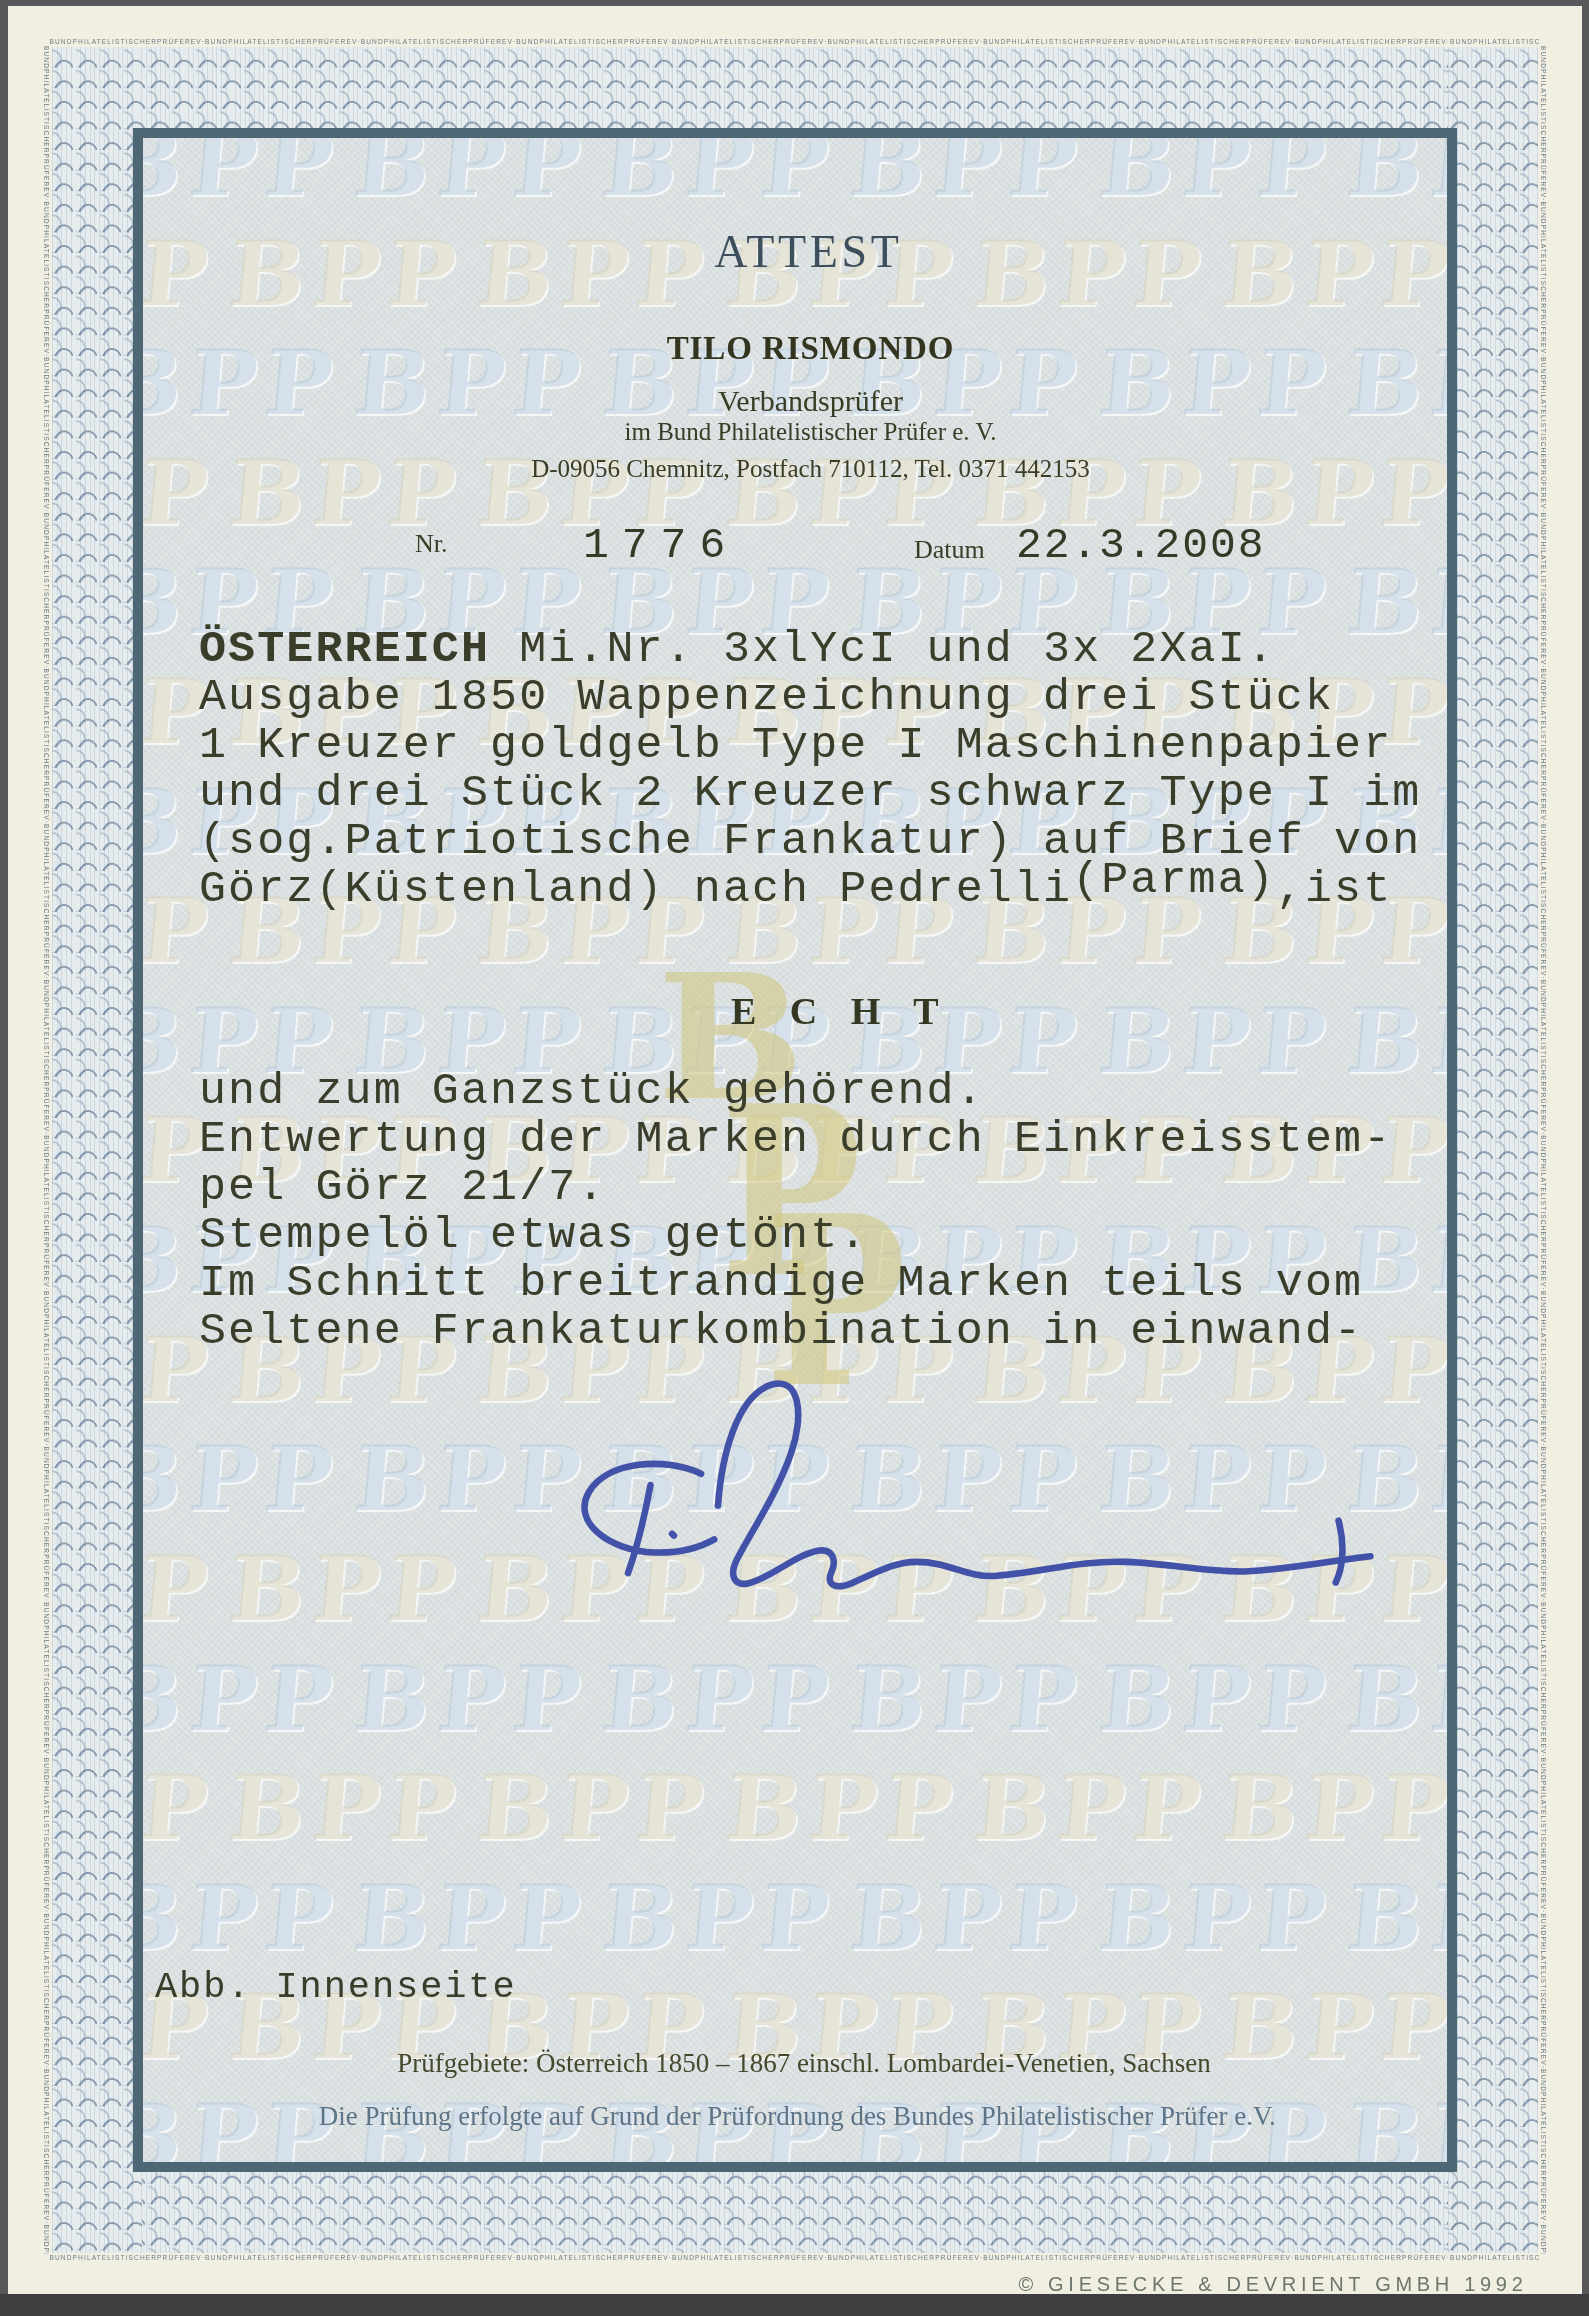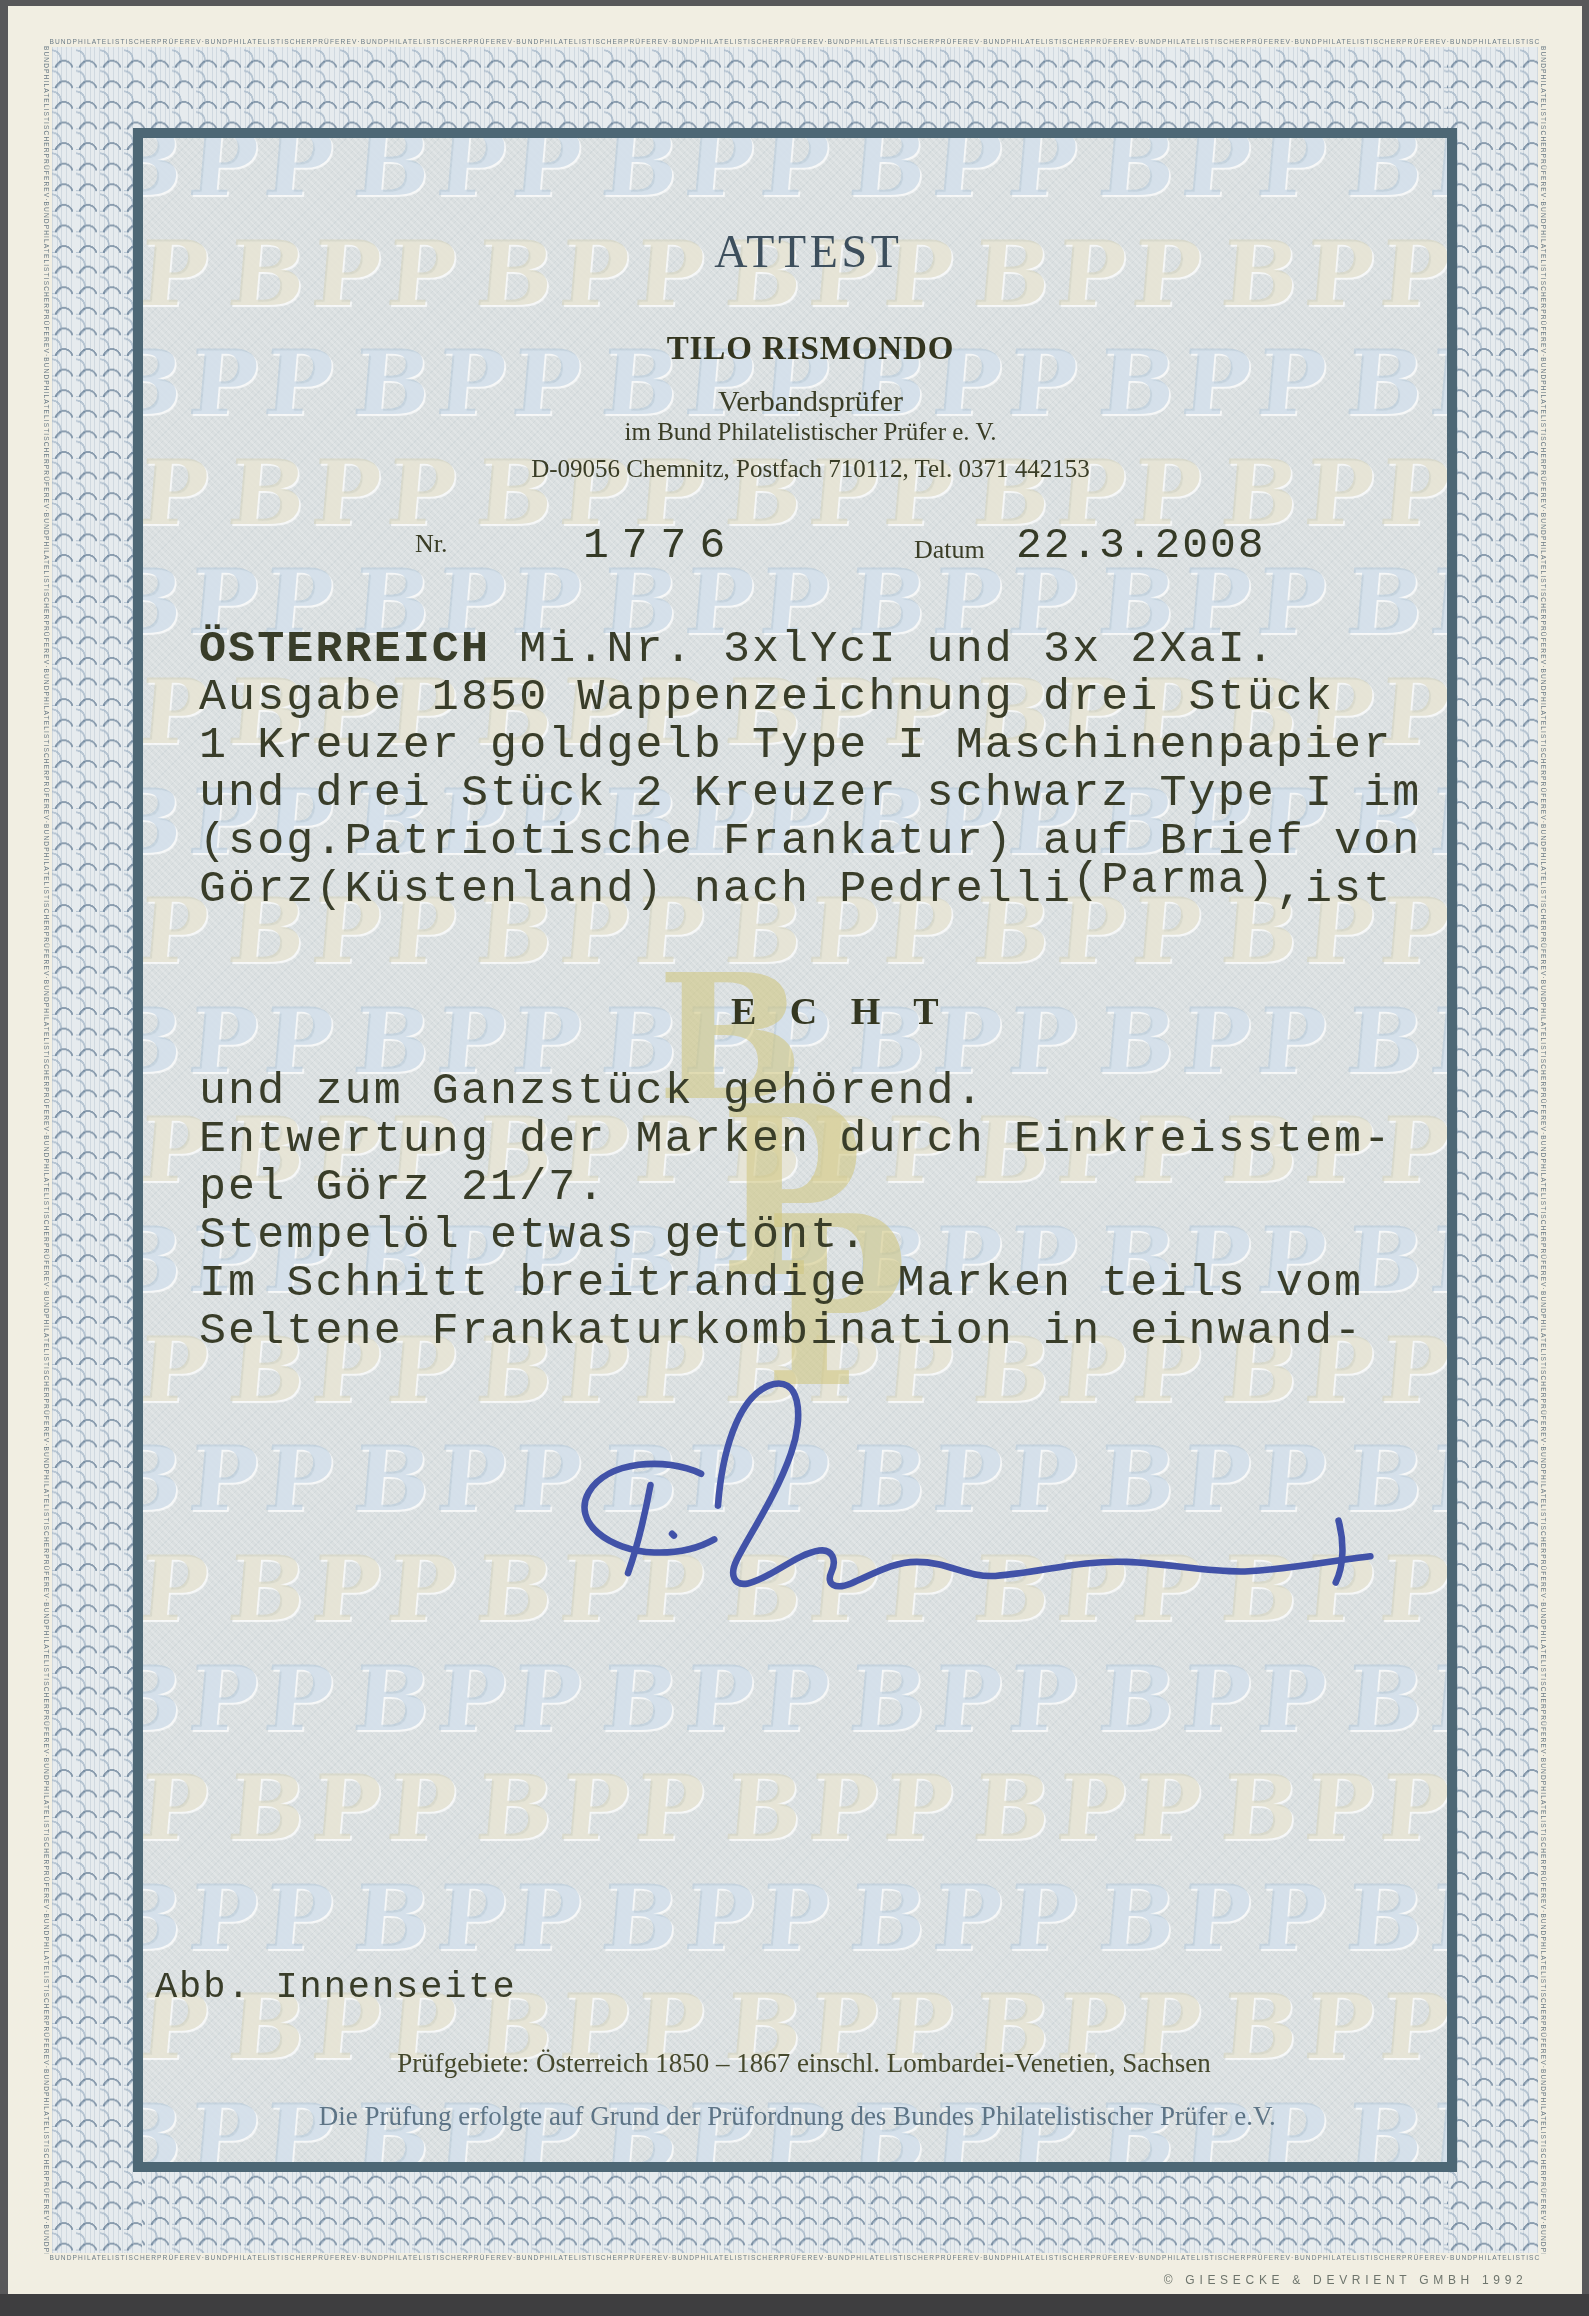--- a/index.html
+++ b/index.html
@@ -78,21 +78,21 @@
 
   .signature-svg{position:absolute;left:553px;top:1363px;}
 
   .abb{position:absolute;left:155px;top:1966px;font-family:"Liberation Mono",monospace;
        font-size:37px;letter-spacing:1.9px;color:#393d29;}
   .gebiete{position:absolute;left:0;right:0;top:2048px;text-align:center;font-size:27px;
            color:#45482c;padding-left:19px;}
   .ordnung{position:absolute;left:0;right:0;top:2101px;text-align:center;font-size:27px;
            color:#5d7486;padding-left:5.6px;}
   .copyright{position:absolute;right:54px;top:2267px;font-family:"Liberation Sans",sans-serif;
-             font-size:12px;letter-spacing:4.7px;color:#6e756d;}
+             font-size:20px;letter-spacing:4.7px;color:#6e756d;}
 </style>
 </head>
 <body>
 
 <div class="page">
   <div class="paper">
 
     <div class="micro micro-top">BUNDPHILATELISTISCHERPRÜFEREV·BUNDPHILATELISTISCHERPRÜFEREV·BUNDPHILATELISTISCHERPRÜFEREV·BUNDPHILATELISTISCHERPRÜFEREV·BUNDPHILATELISTISCHERPRÜFEREV·BUNDPHILATELISTISCHERPRÜFEREV·BUNDPHILATELISTISCHERPRÜFEREV·BUNDPHILATELISTISCHERPRÜFEREV·BUNDPHILATELISTISCHERPRÜFEREV·BUNDPHILATELISTISCHERPRÜFEREV·BUNDPHILATELISTISCHERPRÜFEREV·BUNDPHILATELISTISCHERPRÜFEREV·BUNDPHILATELISTISCHERPRÜFEREV·BUNDPHILATELISTISCHERPRÜFEREV·BUNDPHILATELISTISCHERPRÜFEREV·BUNDPHILATELISTISCHERPRÜFEREV·BUNDPHILATELISTISCHERPRÜFEREV·BUNDPHILATELISTISCHERPRÜFEREV·BUNDPHILATELISTISCHERPRÜFEREV·BUNDPHILATELISTISCHERPRÜFEREV·BUNDPHILATELISTISCHERPRÜFEREV·BUNDPHILATELISTISCHERPRÜFEREV·BUNDPHILATELISTISCHERPRÜFEREV·BUNDPHILATELISTISCHERPRÜFEREV·BUNDPHILATELISTISCHERPRÜFEREV·BUNDPHILATELISTISCHERPRÜFEREV·BUNDPHILATELISTISCHERPRÜFEREV·BUNDPHILATELISTISCHERPRÜFEREV·BUNDPHILATELISTISCHERPRÜFEREV·BUNDPHILATELISTISCHERPRÜFEREV·</div>
     <div class="micro micro-bottom">BUNDPHILATELISTISCHERPRÜFEREV·BUNDPHILATELISTISCHERPRÜFEREV·BUNDPHILATELISTISCHERPRÜFEREV·BUNDPHILATELISTISCHERPRÜFEREV·BUNDPHILATELISTISCHERPRÜFEREV·BUNDPHILATELISTISCHERPRÜFEREV·BUNDPHILATELISTISCHERPRÜFEREV·BUNDPHILATELISTISCHERPRÜFEREV·BUNDPHILATELISTISCHERPRÜFEREV·BUNDPHILATELISTISCHERPRÜFEREV·BUNDPHILATELISTISCHERPRÜFEREV·BUNDPHILATELISTISCHERPRÜFEREV·BUNDPHILATELISTISCHERPRÜFEREV·BUNDPHILATELISTISCHERPRÜFEREV·BUNDPHILATELISTISCHERPRÜFEREV·BUNDPHILATELISTISCHERPRÜFEREV·BUNDPHILATELISTISCHERPRÜFEREV·BUNDPHILATELISTISCHERPRÜFEREV·BUNDPHILATELISTISCHERPRÜFEREV·BUNDPHILATELISTISCHERPRÜFEREV·BUNDPHILATELISTISCHERPRÜFEREV·BUNDPHILATELISTISCHERPRÜFEREV·BUNDPHILATELISTISCHERPRÜFEREV·BUNDPHILATELISTISCHERPRÜFEREV·BUNDPHILATELISTISCHERPRÜFEREV·BUNDPHILATELISTISCHERPRÜFEREV·BUNDPHILATELISTISCHERPRÜFEREV·BUNDPHILATELISTISCHERPRÜFEREV·BUNDPHILATELISTISCHERPRÜFEREV·BUNDPHILATELISTISCHERPRÜFEREV·</div>
     <div class="micro micro-left">BUNDPHILATELISTISCHERPRÜFEREV·BUNDPHILATELISTISCHERPRÜFEREV·BUNDPHILATELISTISCHERPRÜFEREV·BUNDPHILATELISTISCHERPRÜFEREV·BUNDPHILATELISTISCHERPRÜFEREV·BUNDPHILATELISTISCHERPRÜFEREV·BUNDPHILATELISTISCHERPRÜFEREV·BUNDPHILATELISTISCHERPRÜFEREV·BUNDPHILATELISTISCHERPRÜFEREV·BUNDPHILATELISTISCHERPRÜFEREV·BUNDPHILATELISTISCHERPRÜFEREV·BUNDPHILATELISTISCHERPRÜFEREV·BUNDPHILATELISTISCHERPRÜFEREV·BUNDPHILATELISTISCHERPRÜFEREV·BUNDPHILATELISTISCHERPRÜFEREV·BUNDPHILATELISTISCHERPRÜFEREV·BUNDPHILATELISTISCHERPRÜFEREV·BUNDPHILATELISTISCHERPRÜFEREV·BUNDPHILATELISTISCHERPRÜFEREV·BUNDPHILATELISTISCHERPRÜFEREV·BUNDPHILATELISTISCHERPRÜFEREV·BUNDPHILATELISTISCHERPRÜFEREV·BUNDPHILATELISTISCHERPRÜFEREV·BUNDPHILATELISTISCHERPRÜFEREV·BUNDPHILATELISTISCHERPRÜFEREV·BUNDPHILATELISTISCHERPRÜFEREV·BUNDPHILATELISTISCHERPRÜFEREV·BUNDPHILATELISTISCHERPRÜFEREV·BUNDPHILATELISTISCHERPRÜFEREV·BUNDPHILATELISTISCHERPRÜFEREV·</div>

